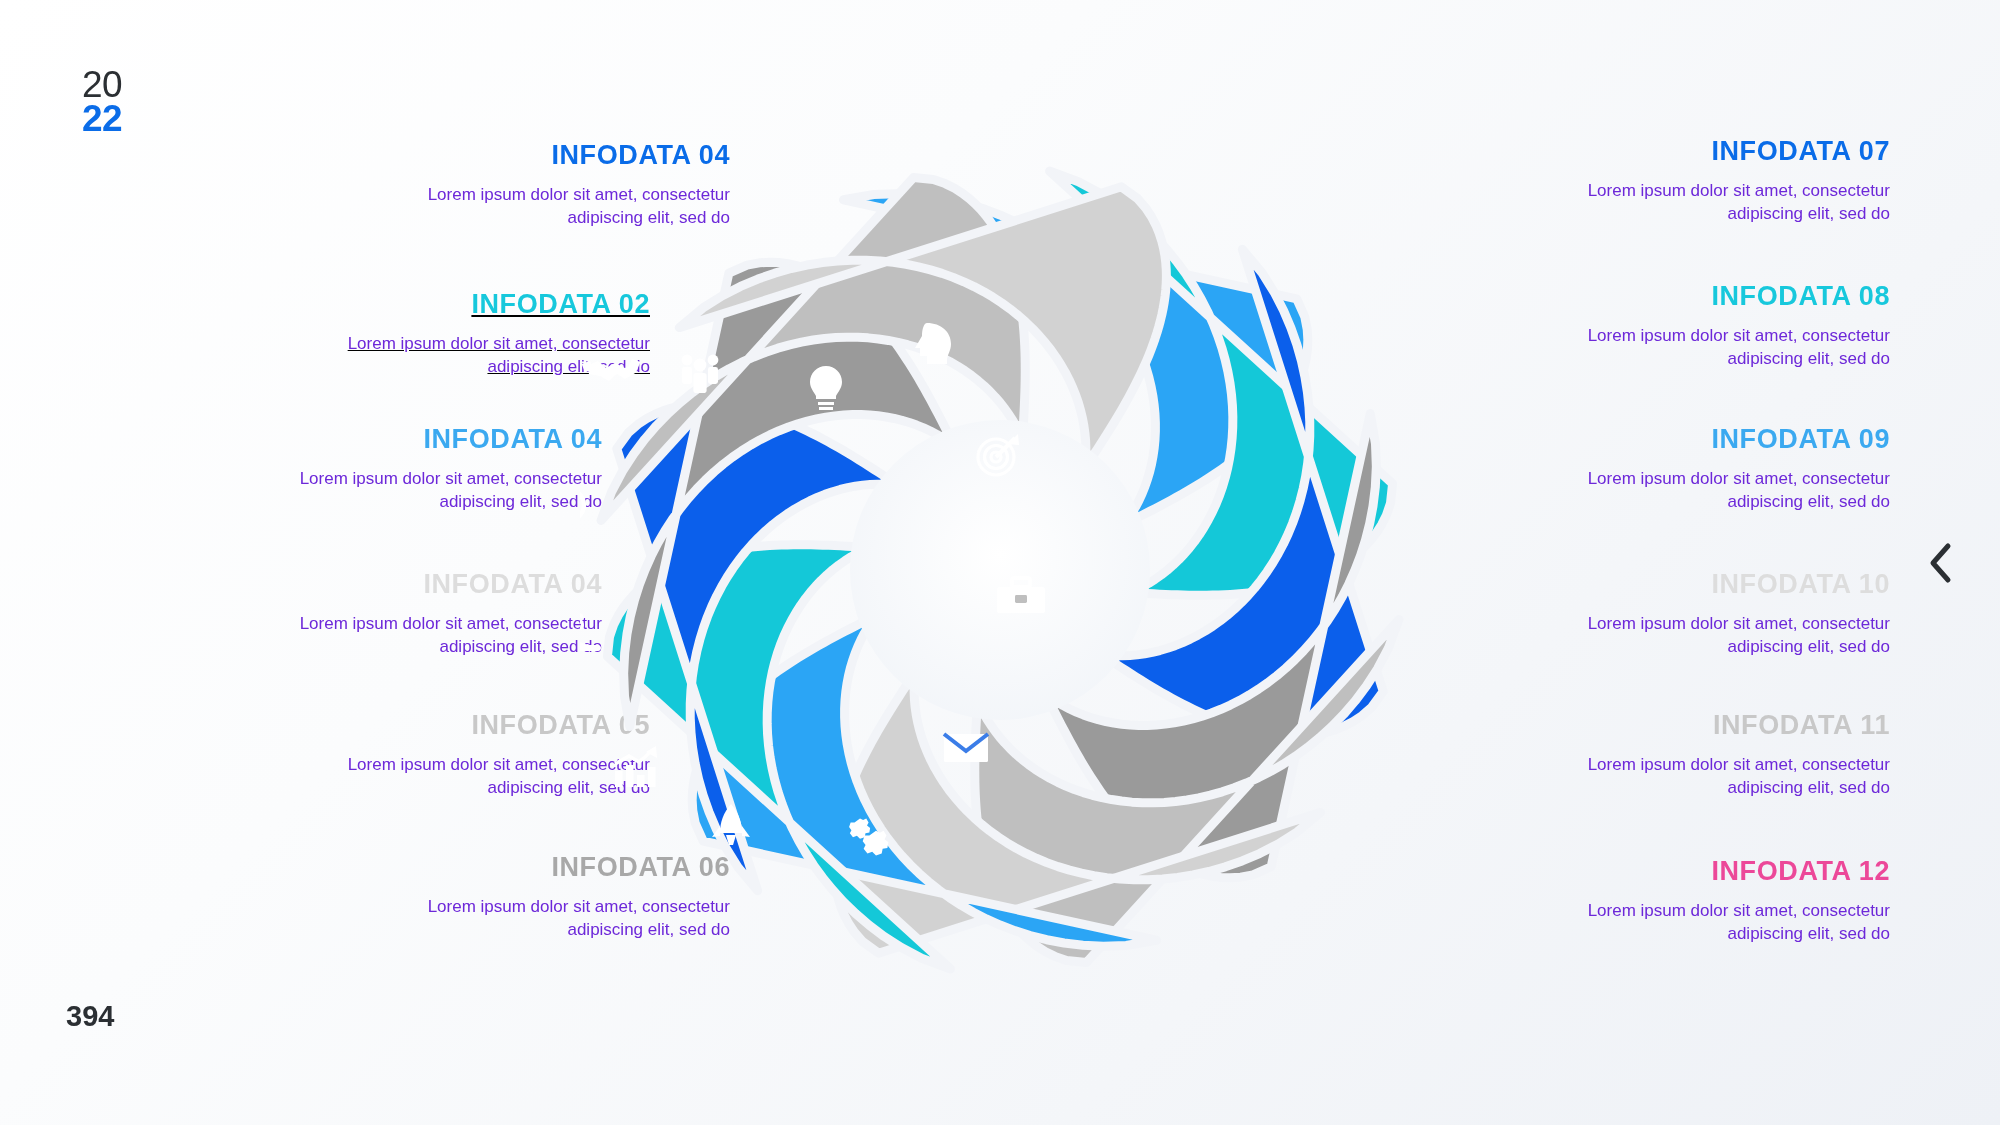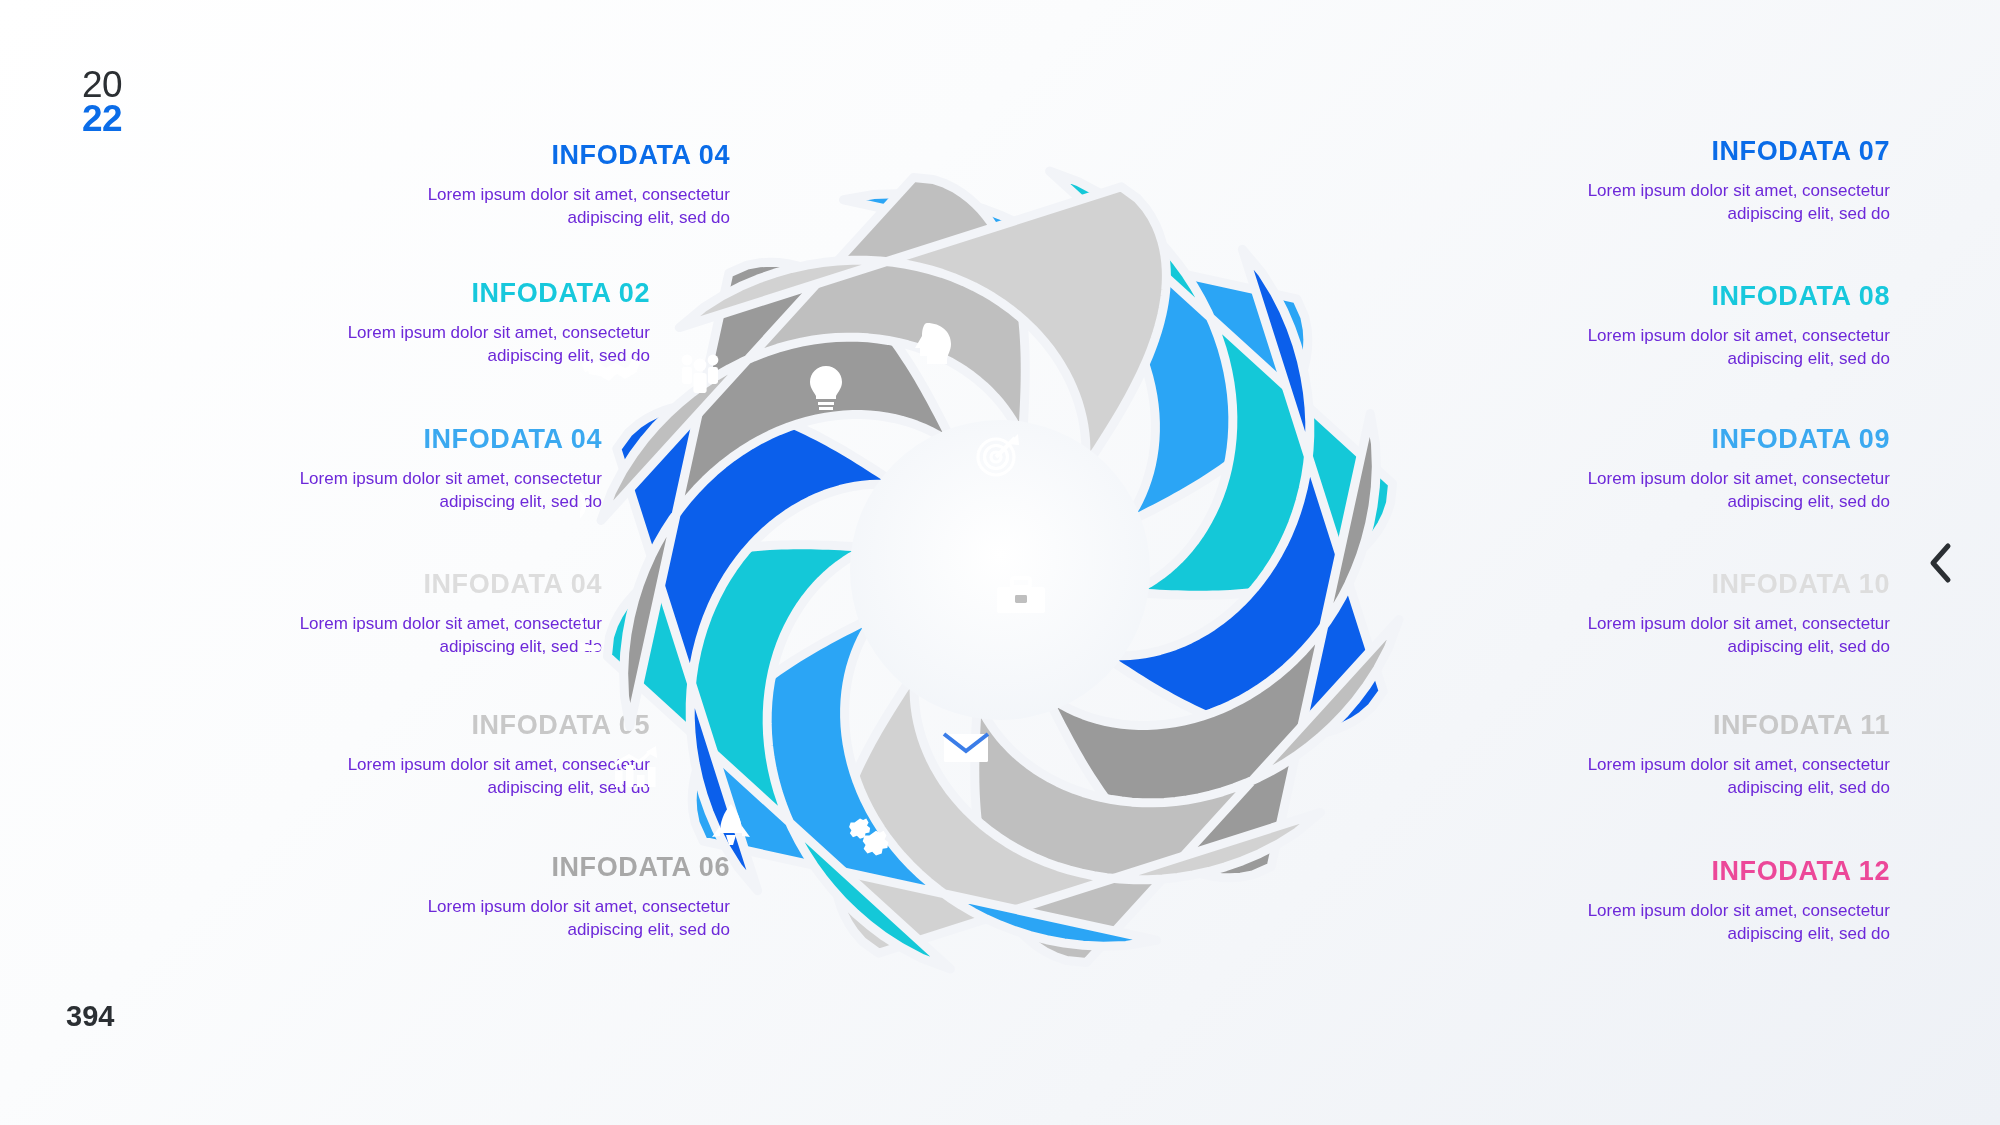--- a/index.html
+++ b/index.html
@@ -60,21 +60,21 @@
   <svg width="30" height="44" viewBox="0 0 30 44">
     <polyline points="22,5 7,22 22,39" fill="none" stroke="#2b2f33" stroke-width="5" stroke-linecap="round" stroke-linejoin="round"></polyline>
   </svg>
 </div>
 
 <div class="col" id="col-left">
     <div class="info-item" style="top: 140px; padding-right: 0px;">
       <div class="info-title" style="color: rgb(10, 108, 232);">INFODATA 04</div>
       <div class="info-desc" style="max-width: 310px; margin-left: auto;">Lorem ipsum dolor sit amet, consectetur adipiscing elit, sed do</div>
     </div>
-    <div class="info-item" style="top: 278px; padding-right: 80px;">
+    <div class="info-item" style="top: 289px; padding-right: 80px; text-decoration: underline;">
       <div class="info-title" style="color: rgb(23, 200, 220);">INFODATA 02</div>
       <div class="info-desc" style="max-width: 310px; margin-left: auto;">Lorem ipsum dolor sit amet, consectetur adipiscing elit, sed do</div>
     </div>
     <div class="info-item" style="top: 424px; padding-right: 128px;">
       <div class="info-title" style="color: rgb(59, 169, 240);">INFODATA 04</div>
       <div class="info-desc" style="max-width: 310px; margin-left: auto;">Lorem ipsum dolor sit amet, consectetur adipiscing elit, sed do</div>
     </div>
     <div class="info-item" style="top: 569px; padding-right: 128px;">
       <div class="info-title" style="color: rgb(221, 221, 221);">INFODATA 04</div>
       <div class="info-desc" style="max-width: 310px; margin-left: auto;">Lorem ipsum dolor sit amet, consectetur adipiscing elit, sed do</div>

